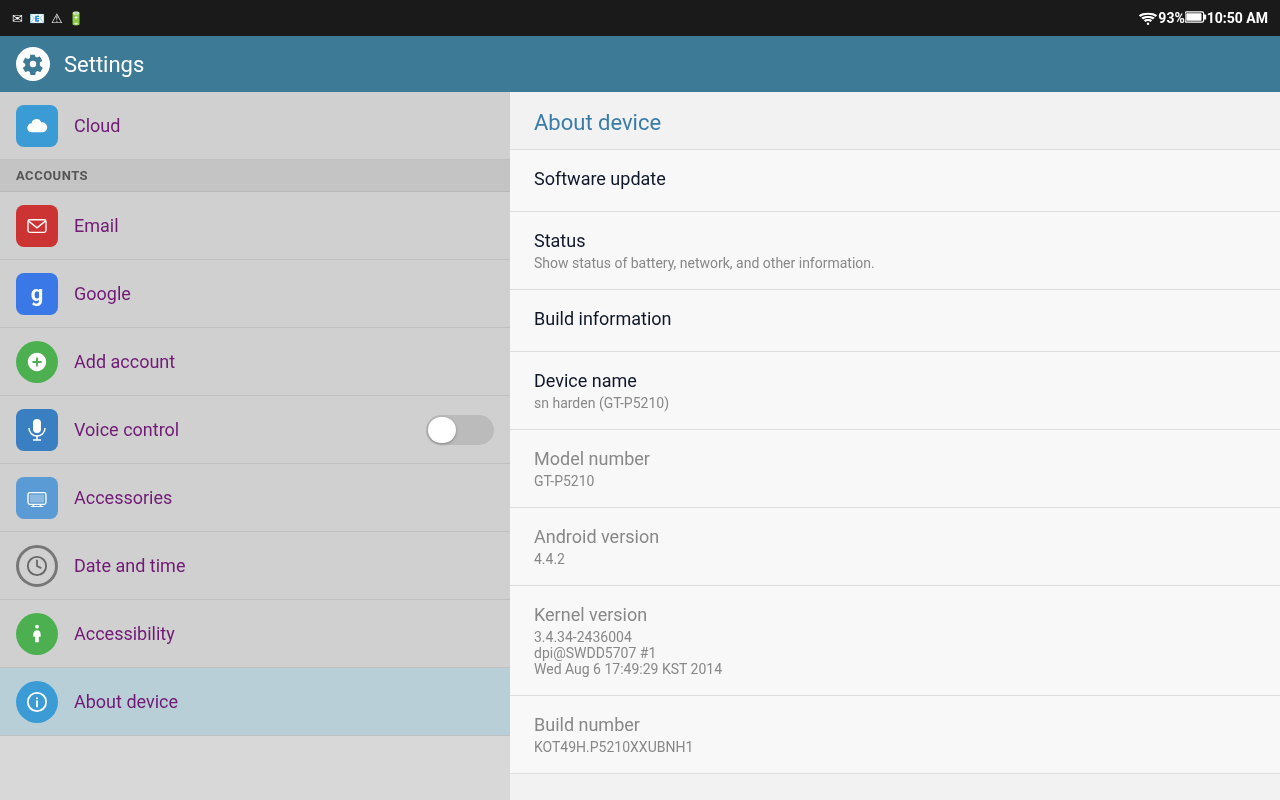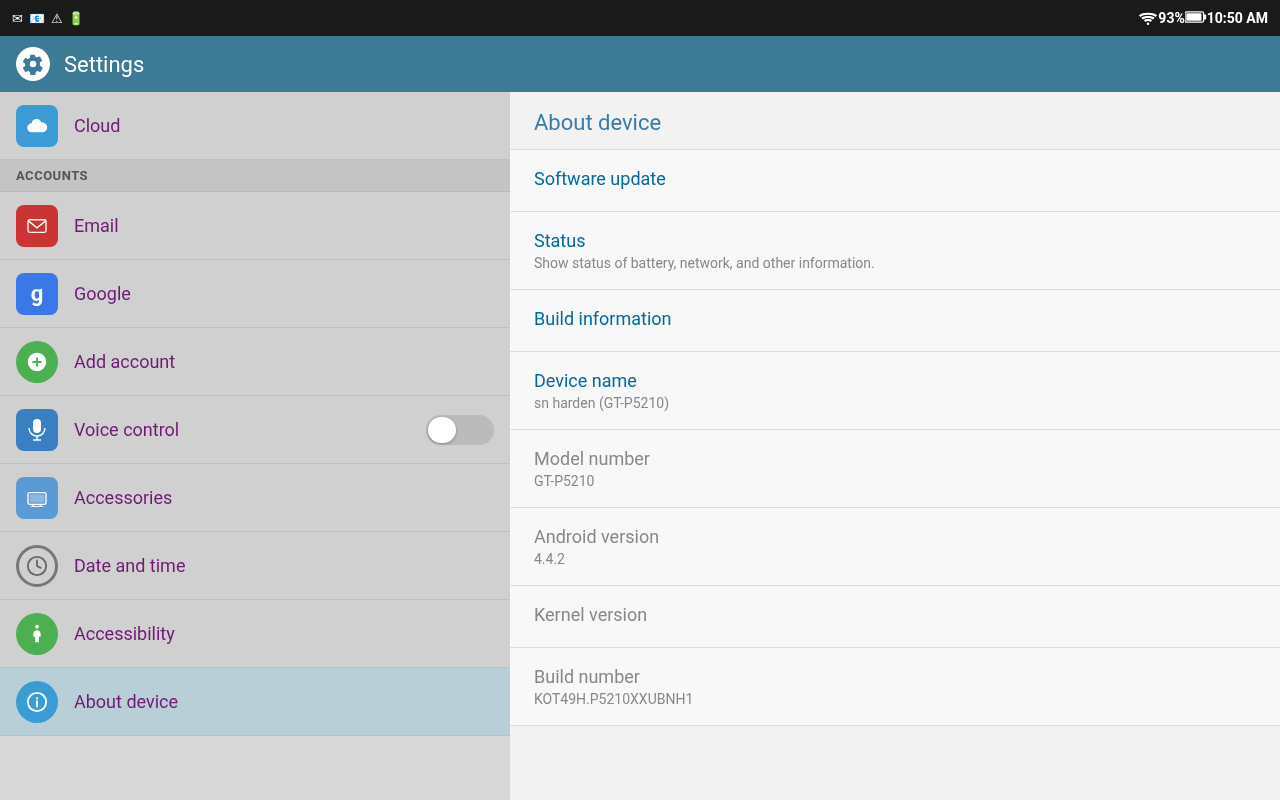--- a/index.html
+++ b/index.html
@@ -135,21 +135,21 @@
     }
 
     .content-item {
       padding: 18px 24px;
       border-bottom: 1px solid #ddd;
       cursor: pointer;
       background: #f8f8f8;
     }
     .content-item-title {
       font-size: 18px;
-      color: #0369a1;
+      color: #0f172a;
       font-weight: 400;
       margin-bottom: 4px;
     }
     .content-item-subtitle {
       font-size: 14px;
       color: #888;
     }
 
     .content-item-gray .content-item-title {
       color: #888;
@@ -329,20 +329,23 @@
       <div class="content-item-subtitle">GT-P5210</div>
     </div>
 
     <div class="content-item content-item-gray">
       <div class="content-item-title">Android version</div>
       <div class="content-item-subtitle">4.4.2</div>
     </div>
 
     <div class="content-item content-item-gray">
       <div class="content-item-title">Kernel version</div>
+      <div class="content-item-subtitle" style="white-space: pre-line;">3.4.34-2436004
+dpi@SWDD5707 #1
+Wed Aug 6 17:49:29 KST 2014</div>
     </div>
 
     <div class="content-item content-item-gray">
       <div class="content-item-title">Build number</div>
       <div class="content-item-subtitle">KOT49H.P5210XXUBNH1</div>
     </div>
 
   </div>
 </div>
 

